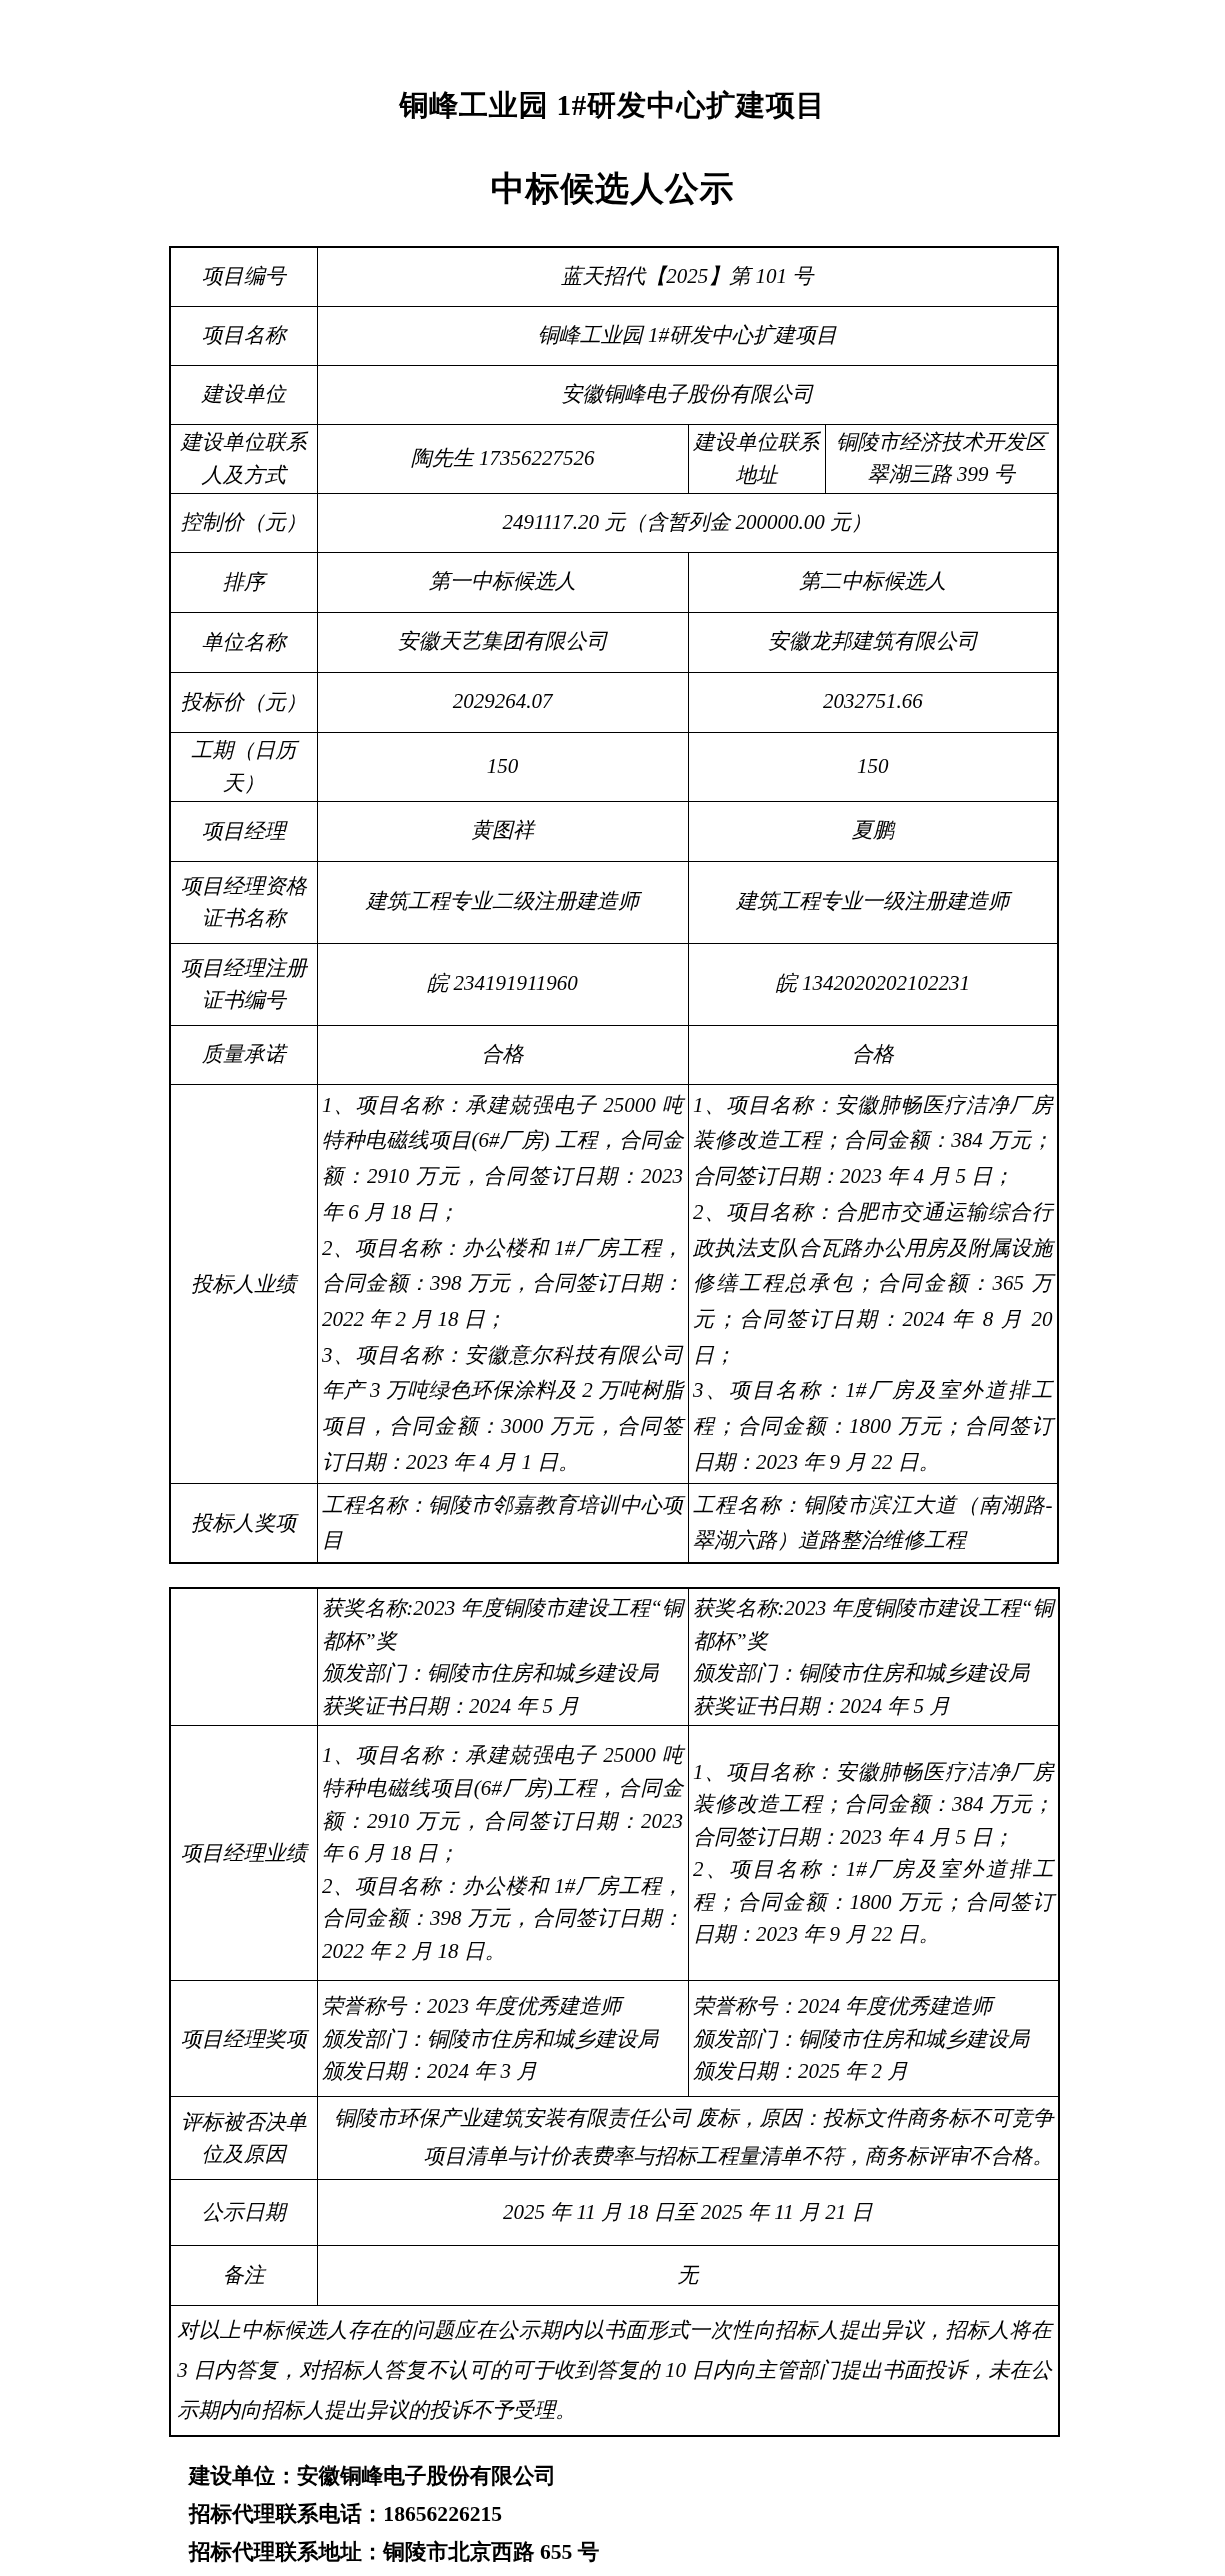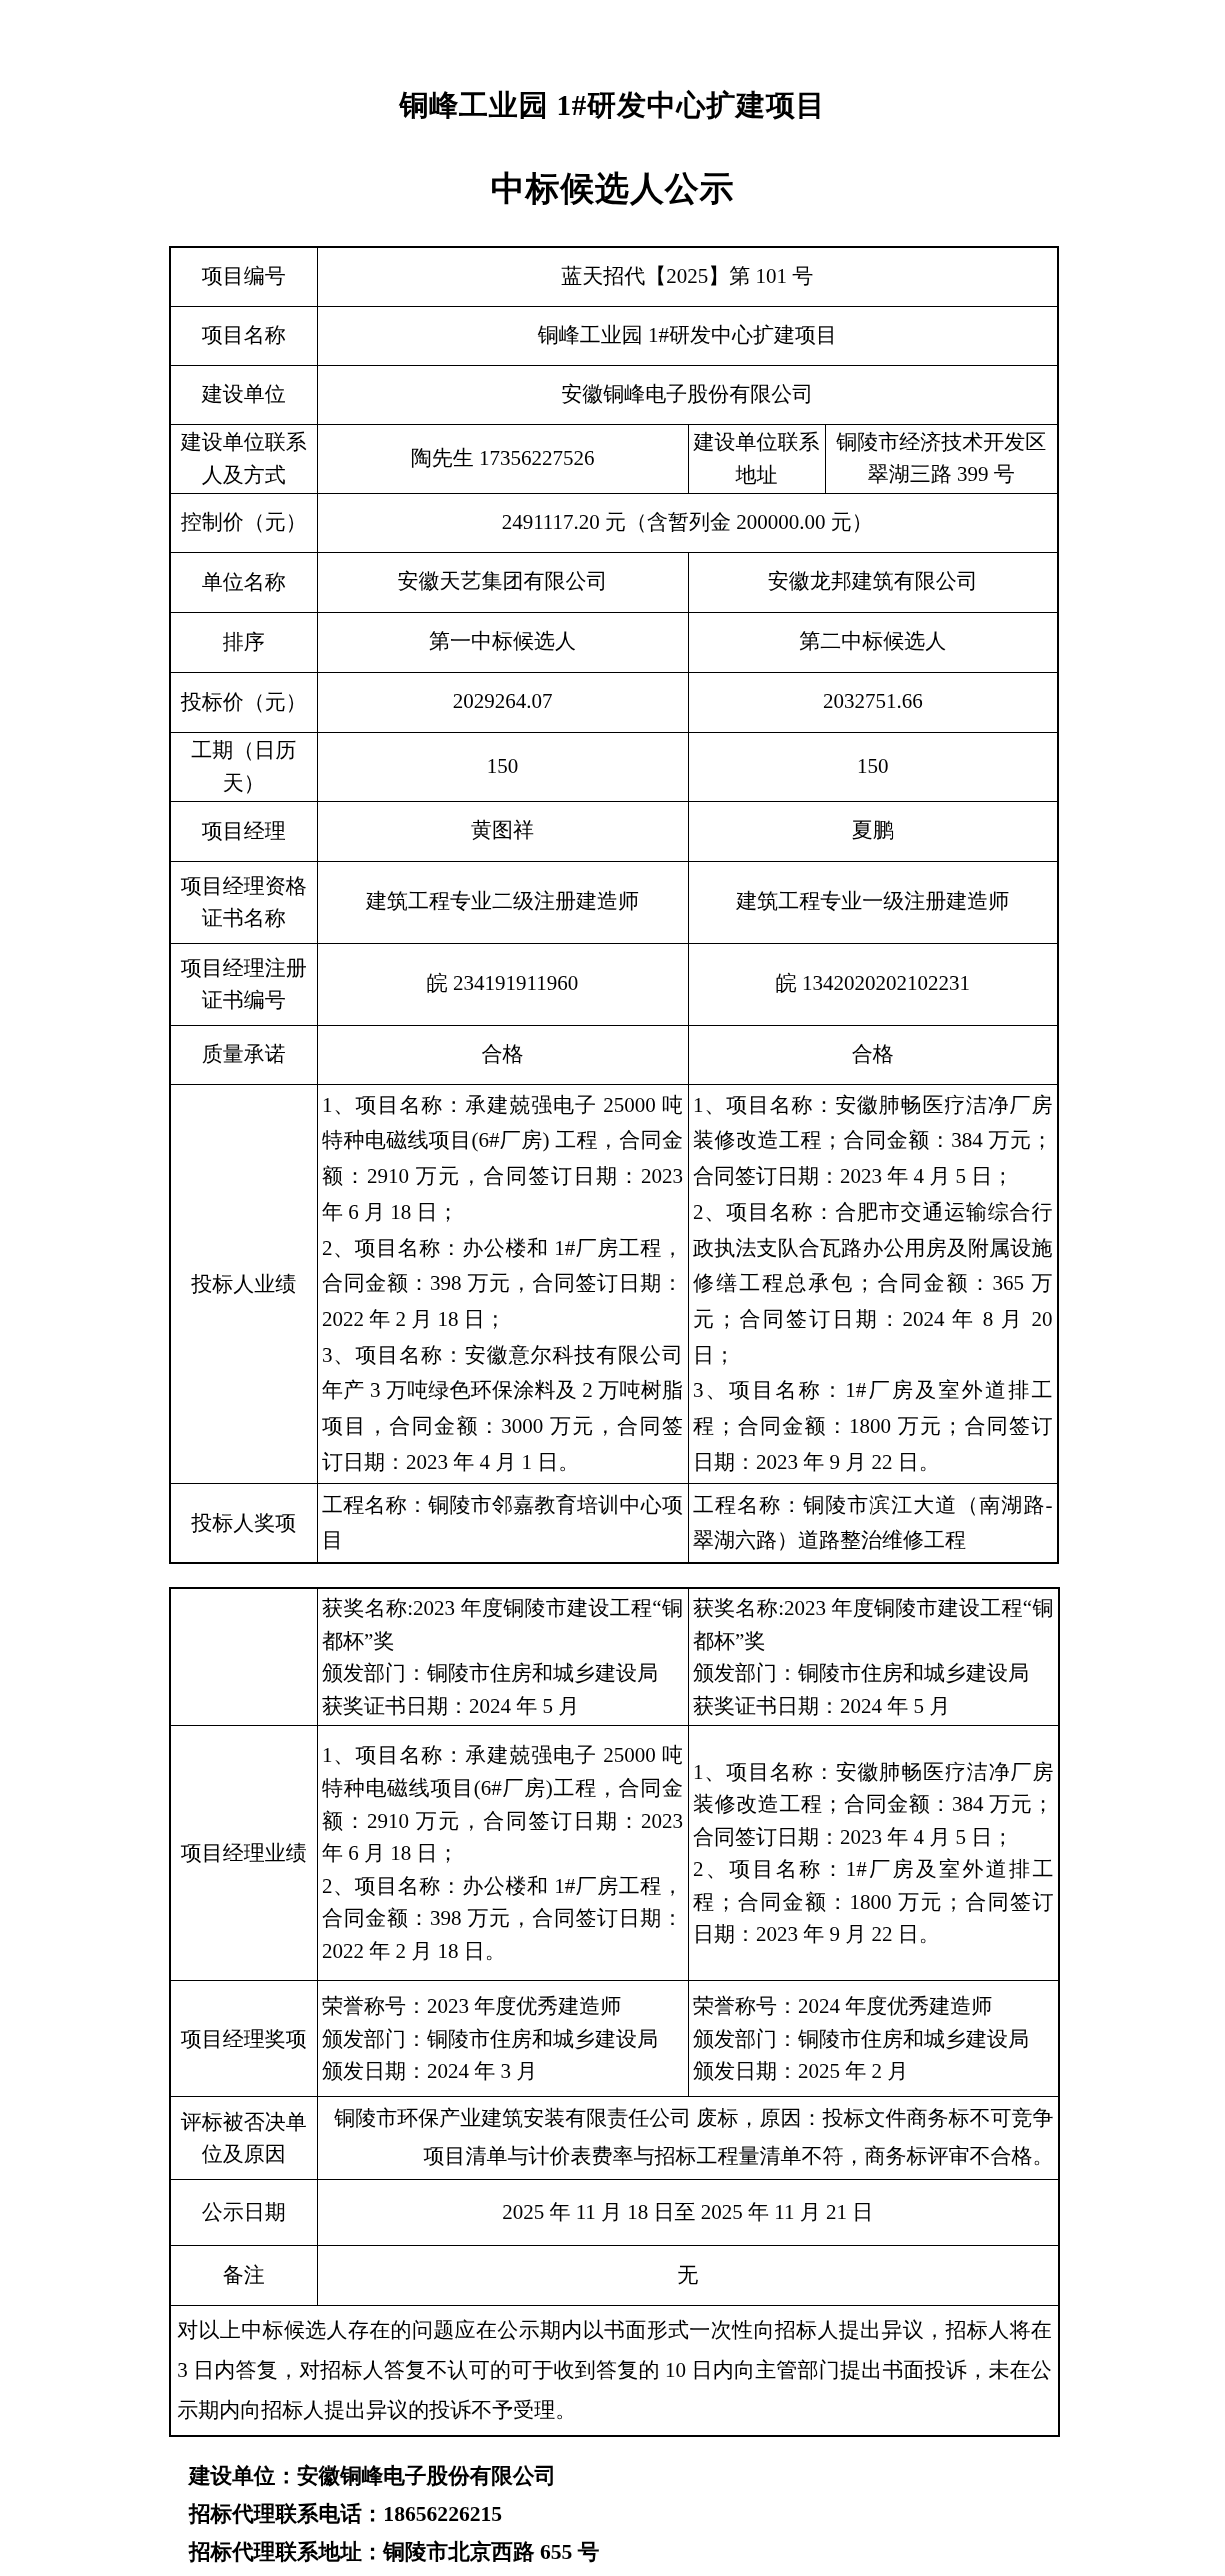--- a/index.html
+++ b/index.html
@@ -22,20 +22,21 @@
     margin-left:169px;width:889px;
     border:2.3px solid #000;
     font-size:21px;
   }
   table.t2{margin-top:23px;}
   .t td{
     border:1.5px solid #000;
     vertical-align:middle;
     word-break:break-all;
     overflow:hidden;
+    font-style:italic;
   }
   td.lab{
     text-align:center;padding:1.5px 1.5px;line-height:1.55;
   }
   td.val{
     text-align:center;padding:1.5px 6.2px;line-height:1.5;
   }
   td.txt{
     text-align:justify;text-justify:inter-ideograph;
     padding:3.1px 4.6px;line-height:1.7;white-space:pre-line;
@@ -89,28 +90,28 @@
       <td class="lab">建设单位联系人及方式</td>
       <td class="val">陶先生 17356227526</td>
       <td class="lab">建设单位联系地址</td>
       <td class="val">铜陵市经济技术开发区翠湖三路 399 号</td>
     </tr>
     <tr style="height:59px">
       <td class="lab">控制价（元）</td>
       <td class="val" colspan="3">2491117.20 元（含暂列金 200000.00 元）</td>
     </tr>
     <tr style="height:60px">
+      <td class="lab">排序</td>
+      <td class="val">第一中标候选人</td>
+      <td class="val" colspan="2">第二中标候选人</td>
+    </tr>
+    <tr style="height:60px">
       <td class="lab">单位名称</td>
       <td class="val">安徽天艺集团有限公司</td>
       <td class="val" colspan="2">安徽龙邦建筑有限公司</td>
-    </tr>
-    <tr style="height:60px">
-      <td class="lab">排序</td>
-      <td class="val">第一中标候选人</td>
-      <td class="val" colspan="2">第二中标候选人</td>
     </tr>
     <tr style="height:60px">
       <td class="lab">投标价（元）</td>
       <td class="val">2029264.07</td>
       <td class="val" colspan="2">2032751.66</td>
     </tr>
     <tr style="height:60px">
       <td class="lab">工期（日历天）</td>
       <td class="val">150</td>
       <td class="val" colspan="2">150</td>

